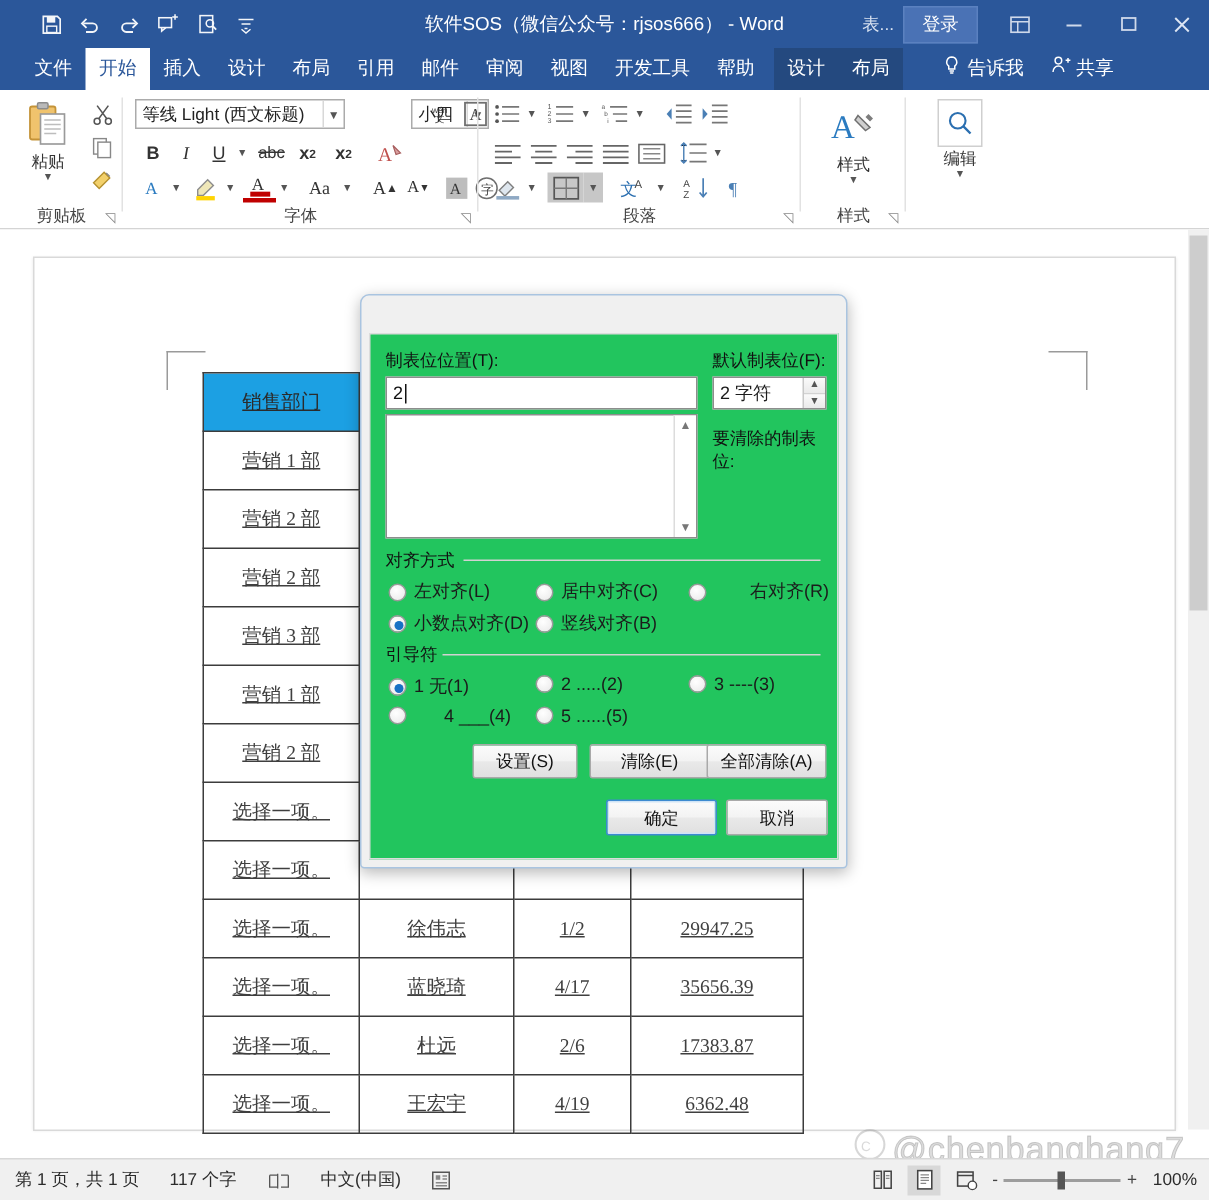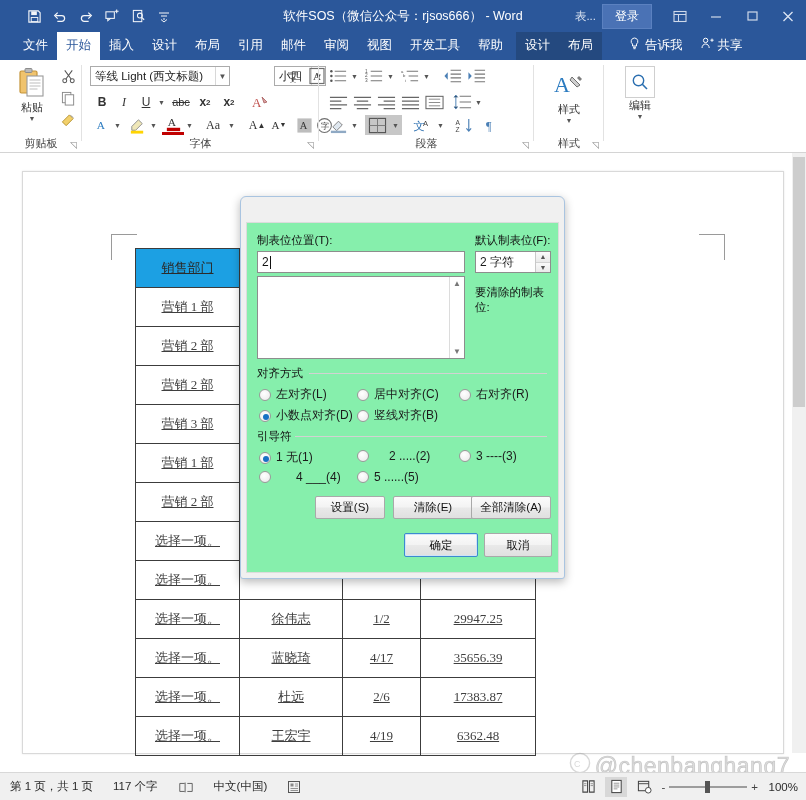--- a/index.html
+++ b/index.html
@@ -145,21 +145,21 @@
     font-size:11px; color:#2b4a6b;
   }
   .dlg-close {
     width:44px; height:19px; border:1px solid #b06a5e; border-radius:0 3px 3px 0;
     background:linear-gradient(to bottom,#e8writing 0%,#d8766b 0%,#bf4334 55%,#d86a5c 100%);
     display:flex; align-items:center; justify-content:center;
     color:#fff; font-size:12px;
   }
   .dlg-body {
     position:absolute; top:25px; left:5px; right:5px; bottom:5px;
-    background:#86efac; border:1px solid #dcdcdc;
+    background:#22c55e; border:1px solid #dcdcdc;
   }
   .dlg-label { position:absolute; font-size:11.5px; color:#111; }
   .txtinput {
     position:absolute; background:#fff; border:1px solid #8d8d8d;
     font-size:12px; color:#111; padding:2px 4px; display:flex; align-items:center;
     font-family:"Liberation Sans",sans-serif;
   }
   .caret-bar {
     display:inline-block; width:1px; height:13px; background:#111; margin-left:1px;
   }
@@ -733,41 +733,41 @@
       <div class="grp-line" style="left:62px;top:150px;width:238px;"></div>
 
       <div class="radio-row" style="left:12px;top:163px;">
         <span class="radio"></span>
         <span>左对齐(L)</span>
       </div>
       <div class="radio-row" style="left:110px;top:163px;">
         <span class="radio"></span>
         <span>居中对齐(C)</span>
       </div>
-      <div class="radio-row" style="left:212px;top:163px;">
+      <div class="radio-row" style="left:212px;top:163px;gap:24px;">
         <span class="radio"></span>
         <span>右对齐(R)</span>
       </div>
       <div class="radio-row" style="left:12px;top:184px;">
         <span class="radio on"></span>
         <span>小数点对齐(D)</span>
       </div>
       <div class="radio-row" style="left:110px;top:184px;">
         <span class="radio"></span>
         <span>竖线对齐(B)</span>
       </div>
 
       <div class="grp-title" style="left:10px;top:206px;">引导符</div>
       <div class="grp-line" style="left:48px;top:213px;width:252px;"></div>
 
       <div class="radio-row" style="left:12px;top:226px;">
         <span class="radio on"></span>
         <span>1 无(1)</span>
       </div>
-      <div class="radio-row" style="left:110px;top:226px;gap:15px;">
+      <div class="radio-row" style="left:110px;top:226px;">
         <span class="radio"></span>
         <span>2 .....(2)</span>
       </div>
       <div class="radio-row" style="left:212px;top:226px;">
         <span class="radio"></span>
         <span>3 ----(3)</span>
       </div>
       <div class="radio-row" style="left:12px;top:247px;gap:20px;">
         <span class="radio"></span>
         <span>4 ___(4)</span>

